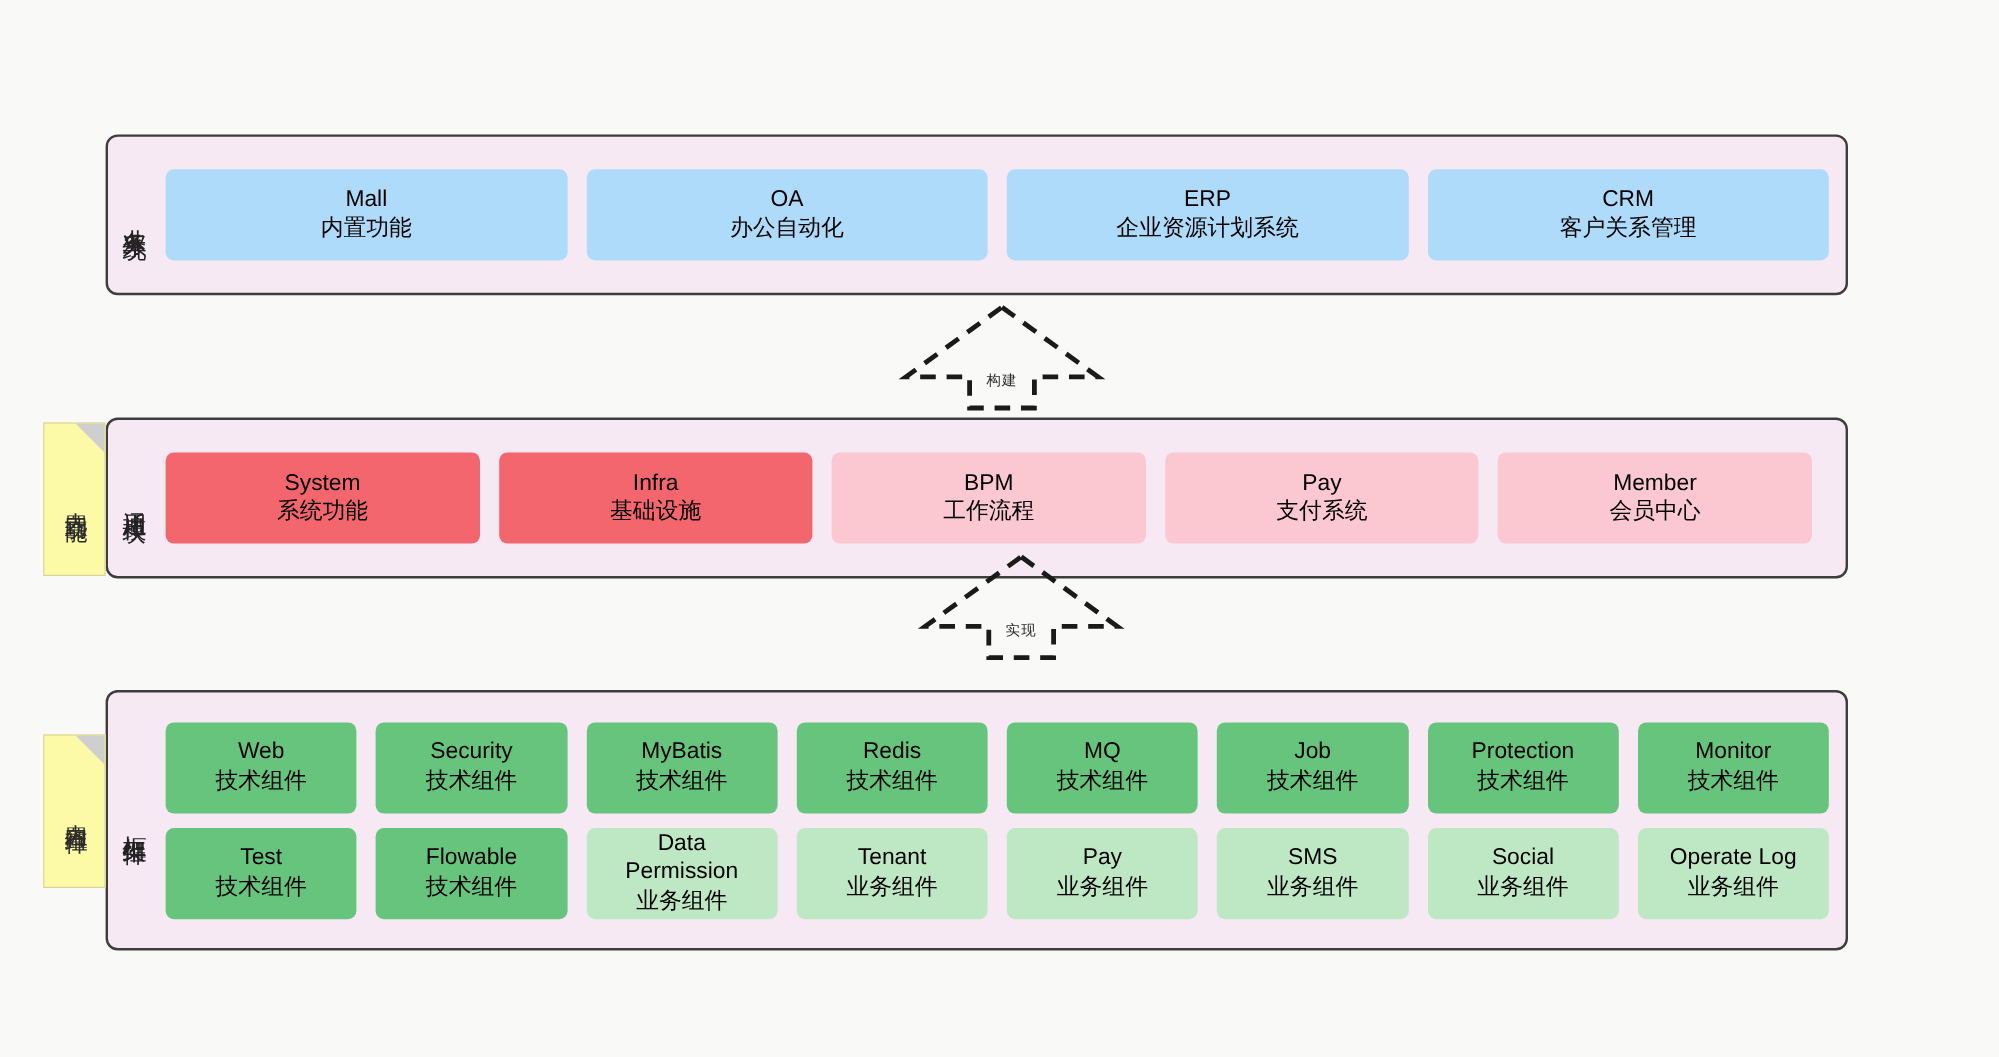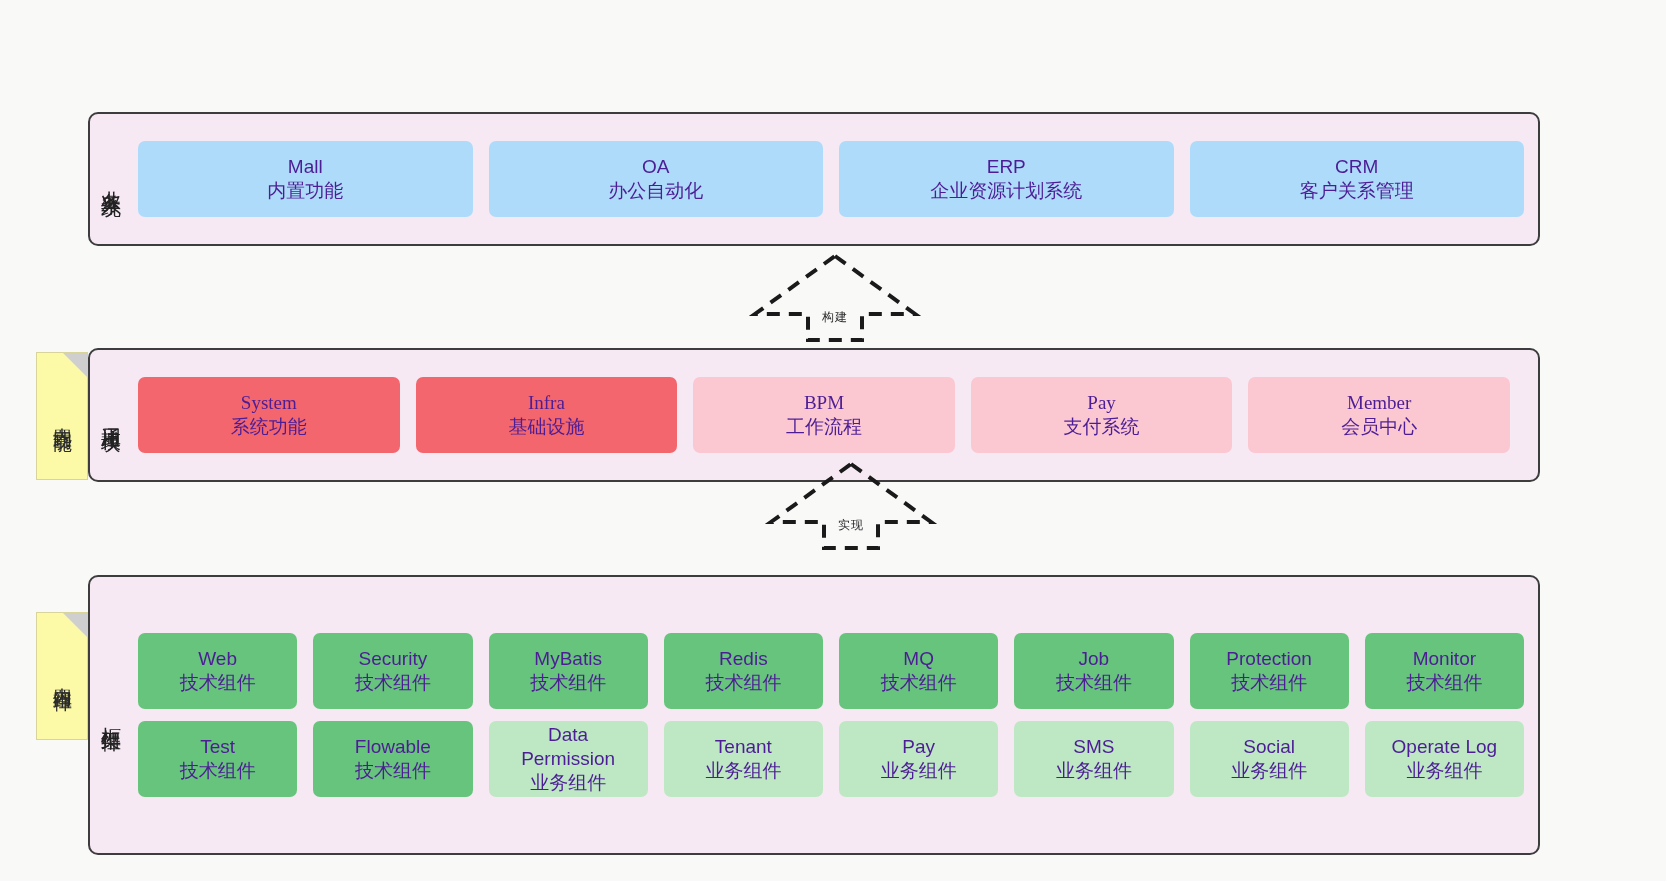--- a/index.html
+++ b/index.html
@@ -61,42 +61,42 @@
   .cell {
     flex: 1 1 0;
     border-radius: 7px;
     display: flex;
     flex-direction: column;
     align-items: center;
     justify-content: center;
     text-align: center;
     font-size: 19px;
     line-height: 1.28;
-    color: #4c1d95;
+    color: #000000;
     padding: 6px 4px;
     box-sizing: border-box;
   }
   .cell .en { white-space: nowrap; }
   .cell .cn { white-space: nowrap; }
 
   
   .c-blue      { background: #AEDBFA; }
   .c-red       { background: #F4666E; }
   .c-pink      { background: #FBC8D2; }
   .c-green     { background: #67C47C; }
   .c-lightgreen{ background: #BEE8C4; }
 
   
   #layer-business { left: 88px;  top: 112px; width: 1452px; height: 134px; }
   #layer-common   { left: 88px;  top: 348px; width: 1452px; height: 134px; }
-  #layer-framework{ left: 88px;  top: 575px; width: 1452px; height: 280px; }
+  #layer-framework{ left: 88px;  top: 575px; width: 1452px; height: 217px; }
 
   #layer-business .layer-body  { padding: 14px 14px 14px 6px; }
   #layer-business .cell        { height: 76px; }
-  #layer-common .layer-body    { padding: 14px 28px 14px 6px; font-family: Liberation Serif, serif; }
+  #layer-common .layer-body    { padding: 14px 28px 14px 6px; }
   #layer-common .cell          { height: 76px; }
   #layer-framework .layer-body { padding: 14px 14px 14px 6px; gap: 12px; }
   #layer-framework .cell       { height: 76px; }
 
   
   .note {
     position: absolute;
     box-sizing: border-box;
     background: #FCFAA6;
     border: 1px solid #D9D49A;

